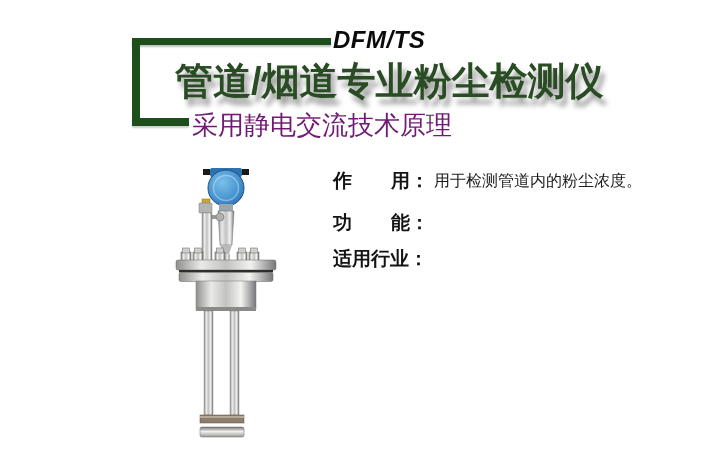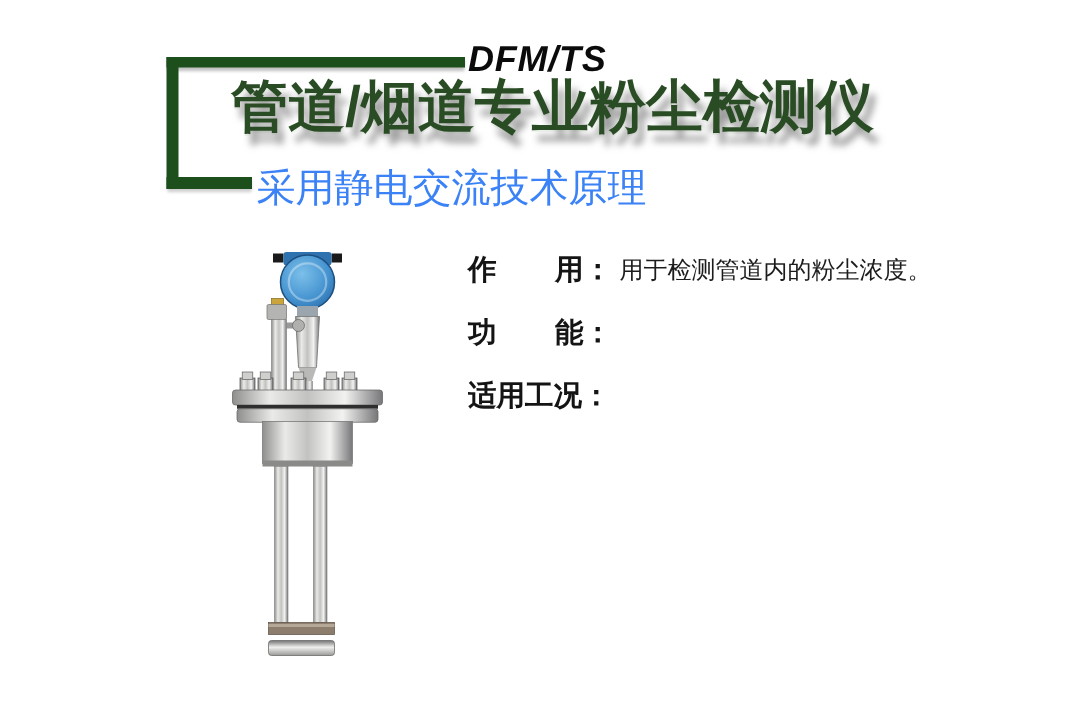--- a/index.html
+++ b/index.html
@@ -1,39 +1,39 @@
 <!DOCTYPE html>
 <html><head>
 <meta charset="utf-8">
 <style>
   * { margin:0; padding:0; box-sizing:border-box; }
   html,body { background:#ffffff; }
   .page {
     position:relative; width:634px; height:468px; background:#fff;
-    font-family:"Liberation Sans", sans-serif; overflow:hidden;
+    font-family:"Liberation Sans", sans-serif; overflow:hidden;margin-left:21px;
   }
   
   .bracket { position:absolute; background:#1d4f1d; }
   .bracket-top    { left:111px; top:38px;  width:199px; height:7px; box-shadow:0 2px 2px rgba(0,0,0,0.25); }
   .bracket-left   { left:111px; top:38px;  width:8px;   height:88px; }
   .bracket-bottom { left:111px; top:118px; width:57px;  height:8px; box-shadow:0 2px 2px rgba(0,0,0,0.2); }
 
   .model {
     position:absolute; left:312px; top:26px;
     font-style:italic; font-weight:bold; font-size:24px; color:#0b0b0b;
     letter-spacing:0.5px;
   }
   .title {
-    position:absolute; left:154px; top:46px;
+    position:absolute; left:154px; top:56px;
     font-size:38px; font-weight:bold; color:#2a4c24; white-space:nowrap;
     text-shadow:4px 7px 5px rgba(120,120,120,0.75), 0 1px 0 rgba(235,242,233,0.6);
   }
   .subtitle {
     position:absolute; left:171px; top:108px;
-    font-size:26px; color:#3b82f6; white-space:nowrap;
+    font-size:26px; color:#701a75; white-space:nowrap;
   }
 
   .instrument { position:absolute; left:125px; top:160px; width:160px; height:300px; }
   .instrument svg { display:block; width:100%; height:100%; }
 
   .specs {
     position:absolute; left:312px; top:166px; width:400px;
     font-family:"Liberation Serif", serif; color:#1c1c1c;
   }
   .spec-row { display:flex; align-items:flex-start; }
@@ -155,23 +155,23 @@
     </div>
 
     <div class="spec-row gap-sm">
       <div class="spec-label">
         <span>功</span>
         <span>能：</span>
       </div>
     </div>
 
     <div class="spec-row gap-sm">
+      <div class="spec-label">
+        <span>适用行业：</span>
+        <span></span>
+      </div>
     </div>
 
     <div class="spec-row">
-      <div class="spec-label">
-        <span>适用工况：</span>
-        <span></span>
-      </div>
     </div>
   </div>
 
 </div>
 
 </body></html>

